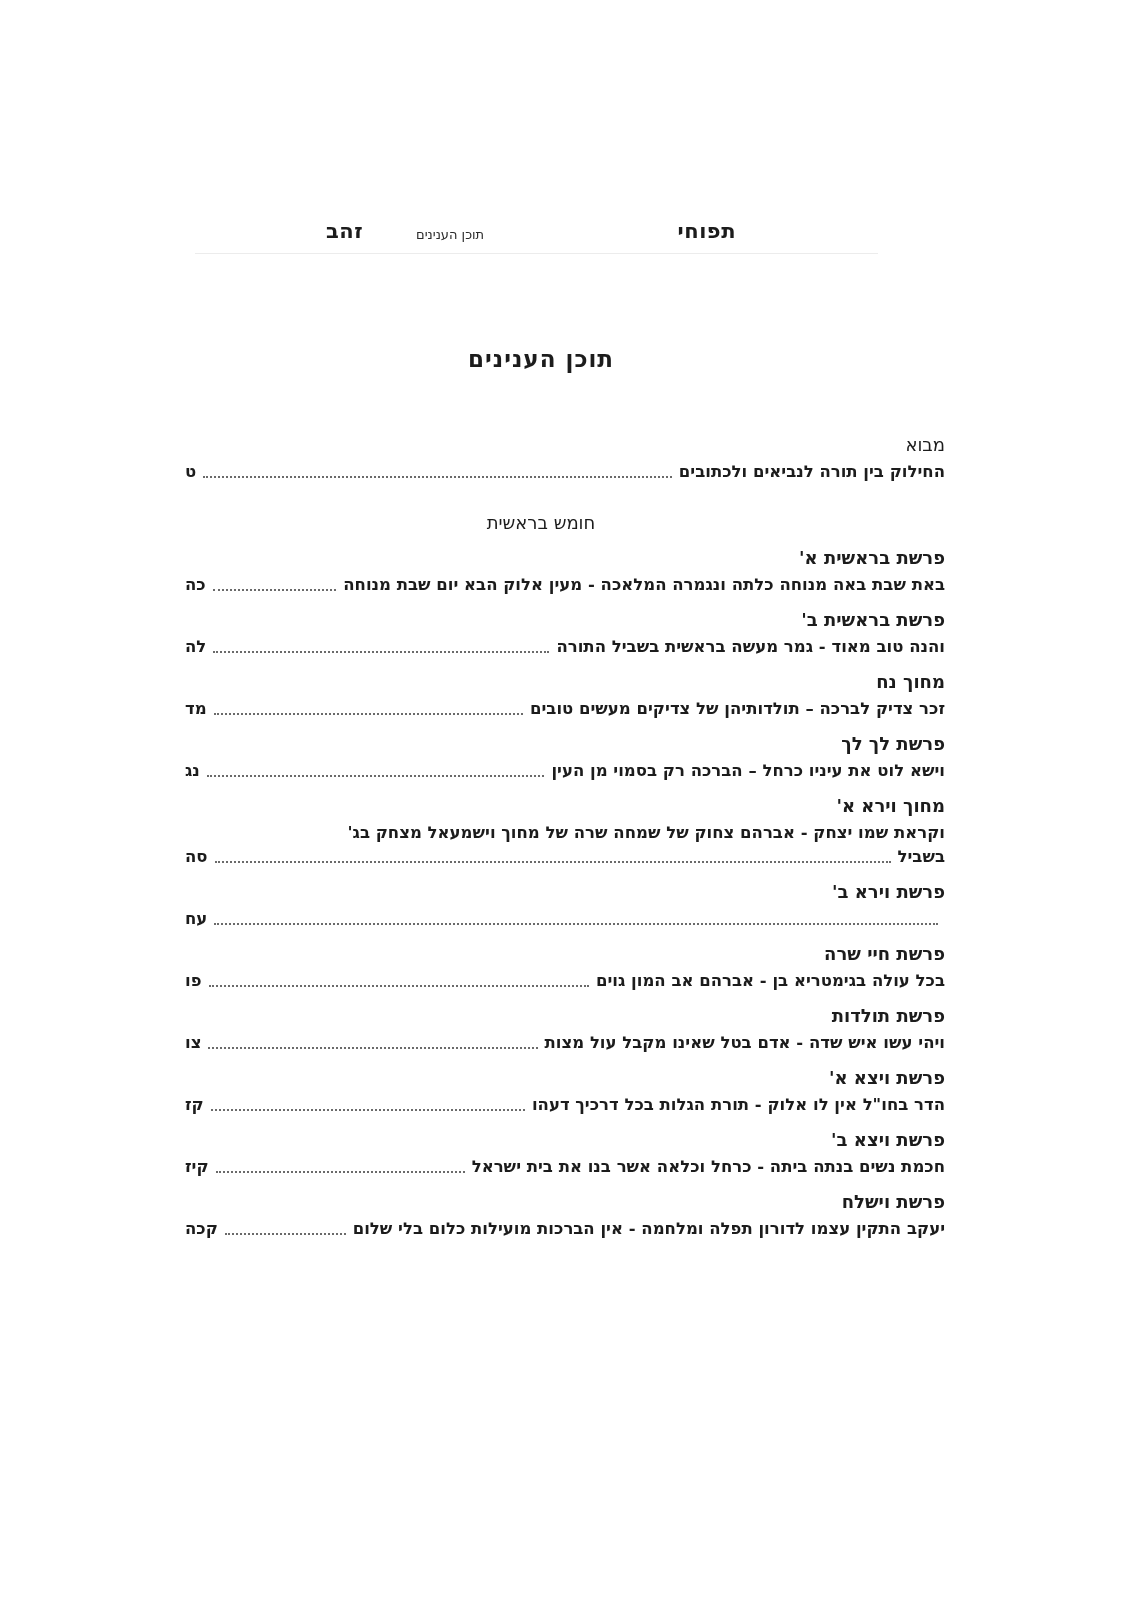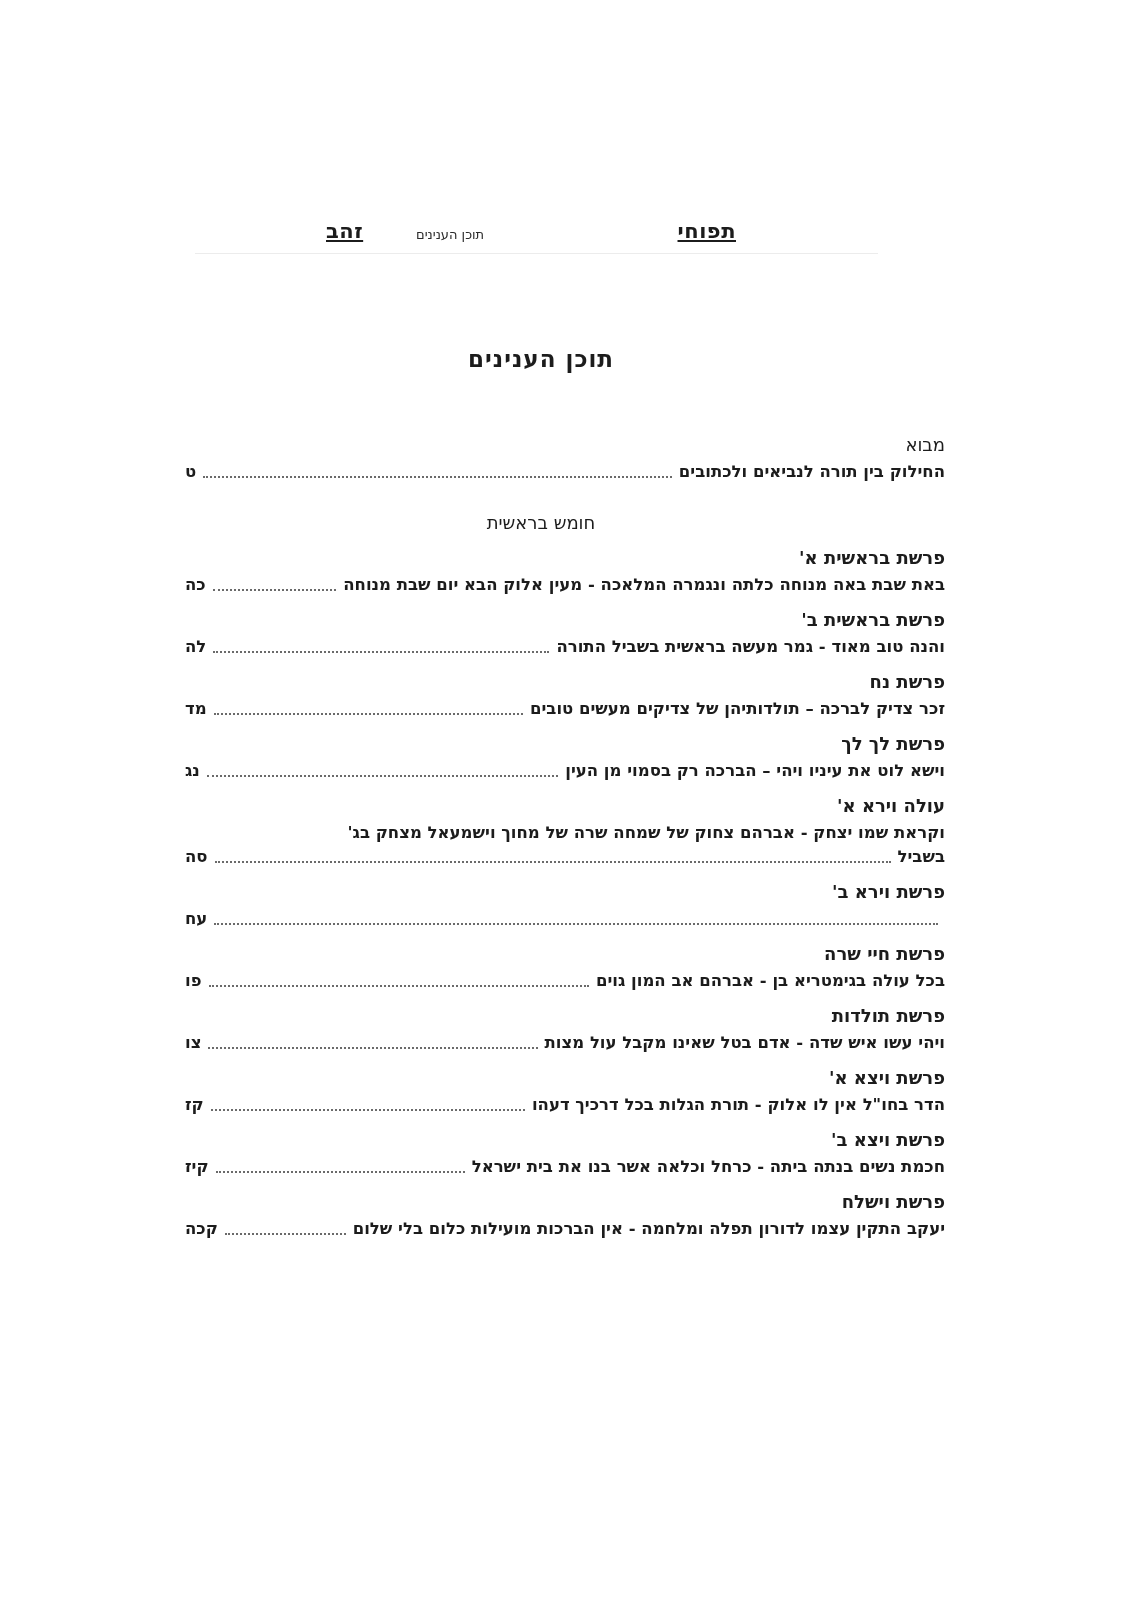--- a/index.html
+++ b/index.html
@@ -26,21 +26,20 @@
     height: 37px;
     border-bottom: 1px solid #ececec;
   }
   .rh-word {
     position: absolute;
     bottom: 10px;
     font-size: 21px;
     font-weight: 700;
     direction: rtl;
     letter-spacing: 0.5px;
-    text-decoration: underline;
   }
   .rh-right { right: 142px; }
   .rh-left  { left: 131px; }
   .rh-center {
     position: absolute;
     bottom: 11px;
     left: 221px;
     font-size: 13px;
     font-weight: 400;
     color: #2a2a2a;
@@ -159,49 +158,49 @@
     <div class="entry-row">
       <span class="entry-text">והנה טוב מאוד - גמר מעשה בראשית בשביל התורה</span>
       <span class="leader"></span>
       <span class="entry-page">לה</span>
     </div>
   </div>
 </div>
   </div>
 
   <div class="group">
-    <div class="group-heading">פרשת נח</div>
+    <div class="group-heading">מחוך נח</div>
     <div>
   <div class="entry">
 
     <div class="entry-row">
       <span class="entry-text">זכר צדיק לברכה – תולדותיהן של צדיקים מעשים טובים</span>
       <span class="leader"></span>
       <span class="entry-page">מד</span>
     </div>
   </div>
 </div>
   </div>
 
   <div class="group">
     <div class="group-heading">פרשת לך לך</div>
     <div>
   <div class="entry">
 
     <div class="entry-row">
-      <span class="entry-text">וישא לוט את עיניו ויהי – הברכה רק בסמוי מן העין</span>
+      <span class="entry-text">וישא לוט את עיניו כרחל – הברכה רק בסמוי מן העין</span>
       <span class="leader"></span>
       <span class="entry-page">נג</span>
     </div>
   </div>
 </div>
   </div>
 
   <div class="group">
-    <div class="group-heading">עולה וירא א'</div>
+    <div class="group-heading">מחוך וירא א'</div>
     <div>
   <div class="entry">
     <div class="entry-line1">וקראת שמו יצחק - אברהם צחוק של שמחה שרה של מחוך וישמעאל מצחק בג'</div>
     <div class="entry-row">
       <span class="entry-text">בשביל</span>
       <span class="leader"></span>
       <span class="entry-page">סה</span>
     </div>
   </div>
 </div>

